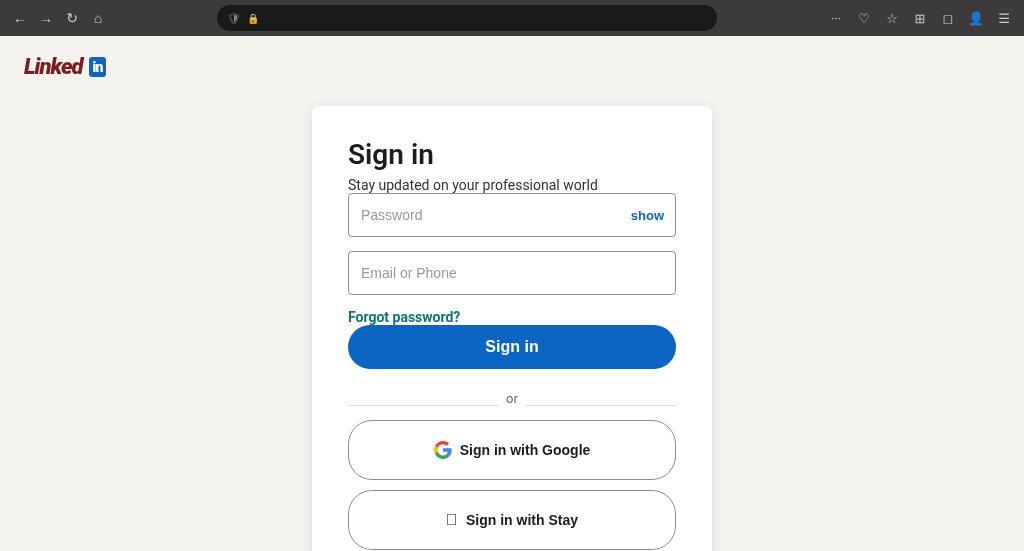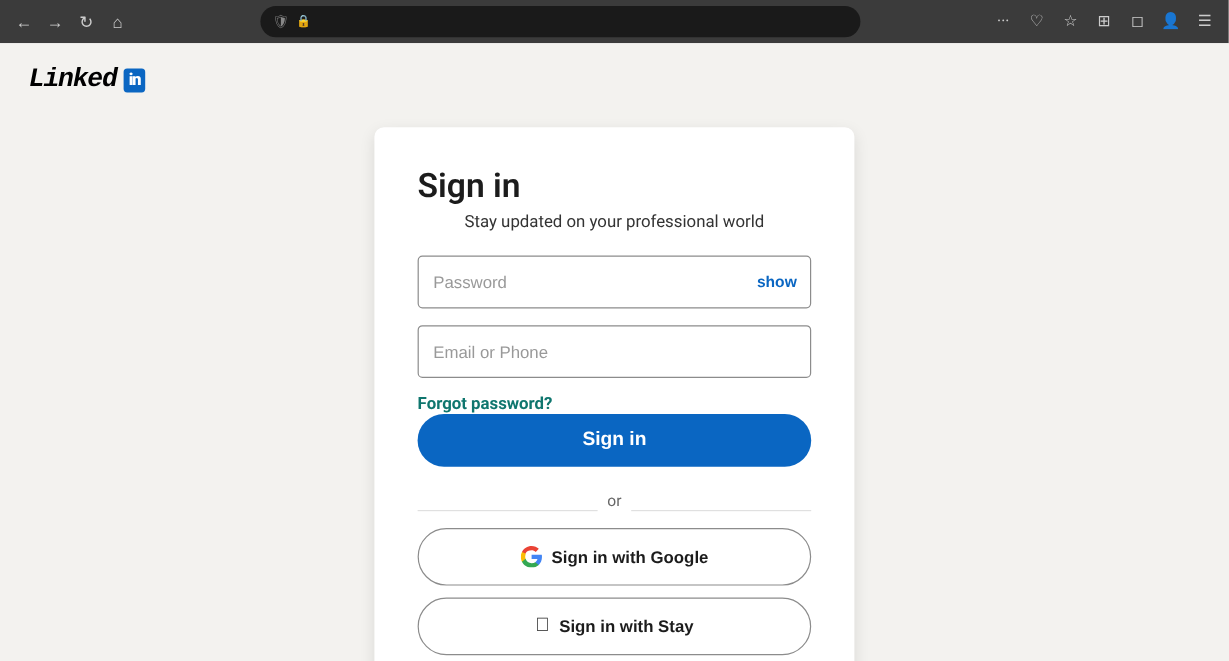--- a/index.html
+++ b/index.html
@@ -94,23 +94,22 @@
       align-items: center;
       font-size: 22px;
       font-weight: 900;
       color: #0a66c2;
       letter-spacing: -1px;
     }
 
     .linkedin-logo-text {
       font-size: 22px;
       font-weight: 900;
-      color: #000000;
+      color: #7f1d1d;
       font-style: italic;
-      font-family: Liberation Mono, monospace;
     }
 
     .linkedin-logo-box {
       background: #0a66c2;
       color: white;
       font-size: 14px;
       font-weight: 900;
       padding: 2px 4px;
       border-radius: 3px;
       margin-left: 6px;
@@ -130,22 +129,20 @@
     .sign-in-title {
       font-size: 28px;
       font-weight: 600;
       color: #1c1c1c;
       margin-bottom: 6px;
     }
 
     .sign-in-subtitle {
       font-size: 14px;
       color: #333;
-      margin-bottom: 20px;
-      text-align: center;
     }
 
     .input-group {
       margin-bottom: 14px;
       position: relative;
     }
 
     .form-input {
       width: 100%;
       height: 44px;
@@ -210,21 +207,21 @@
     .or-divider::before,
     .or-divider::after {
       content: '';
       flex: 1;
       height: 1px;
       background: #e0e0e0;
     }
 
     .social-btn {
       width: 100%;
-      height: 48px;
+      height: 60px;
       background: white;
       border: 1px solid #8c8c8c;
       border-radius: 24px;
       font-size: 14px;
       font-weight: 600;
       color: #1c1c1c;
       cursor: pointer;
       display: flex;
       align-items: center;
       justify-content: center;

